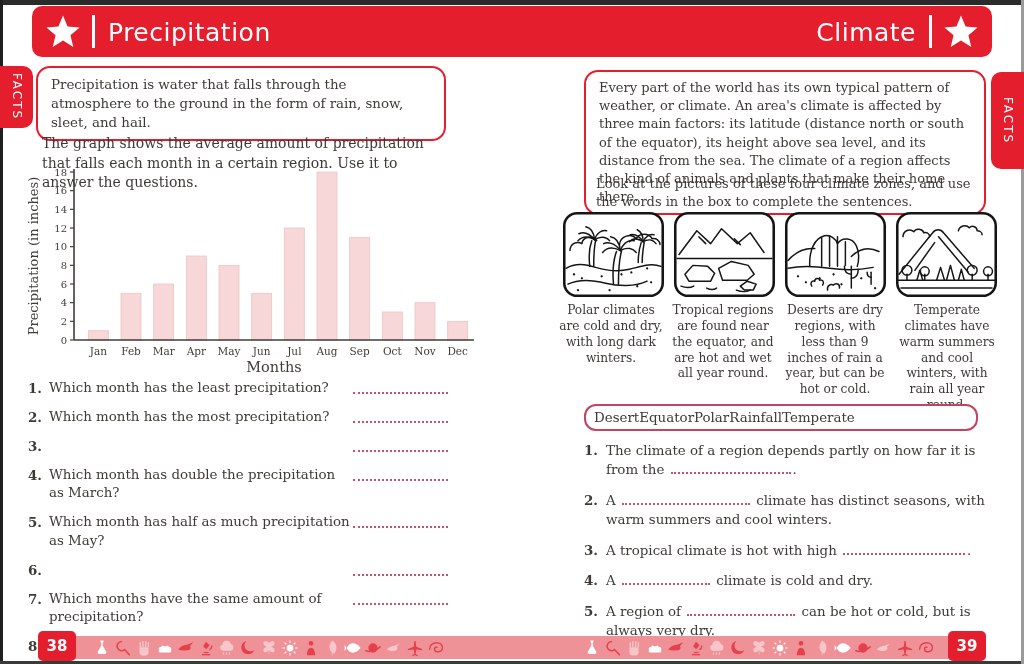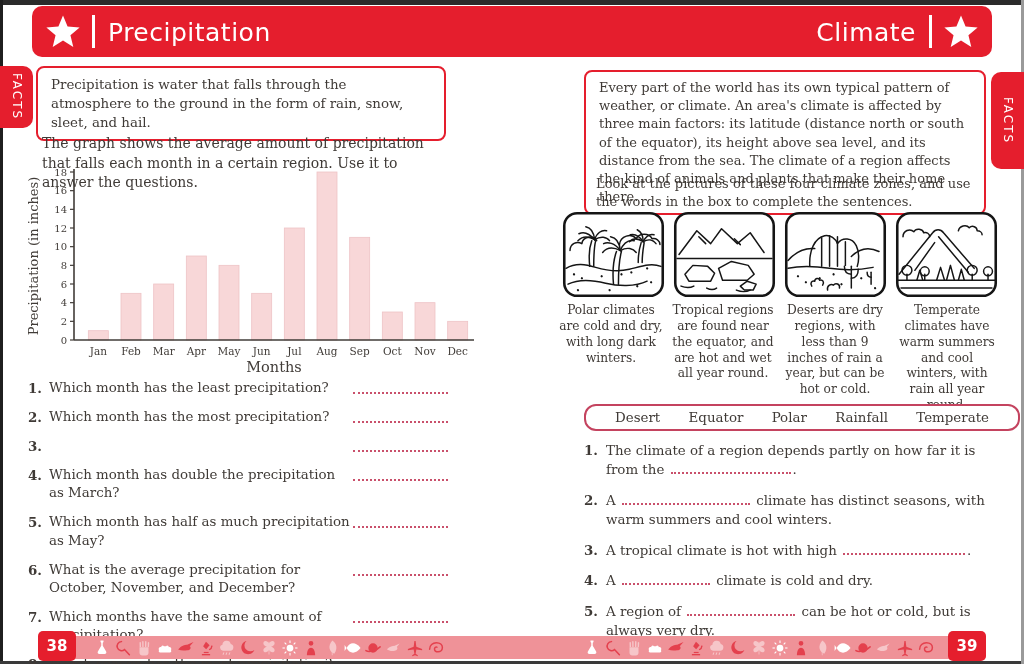--- a/index.html
+++ b/index.html
@@ -38,21 +38,21 @@
   
   .facts-tab{background:var(--red);color:#fff;}
   #facts-tab-left{left:0;top:66px;width:33px;height:62px;border-radius:0 10px 10px 0;}
   #facts-tab-right{left:991px;top:72px;width:33px;height:97px;border-radius:10px 0 0 10px;}
   .facts-tab span{
     position:absolute;left:0;right:0;top:0;bottom:0;display:flex;align-items:center;justify-content:center;
     writing-mode:vertical-rl;font-family:"DejaVu Sans", sans-serif;font-size:12px;letter-spacing:2px;
   }
 
   
-  .facts-box{border:2.5px solid var(--red);border-radius:8px;background:#fff;padding:7px 13px;font-size:13.4px;line-height:1.42;}
+  .facts-box{border:2.5px solid var(--red);border-radius:14px;background:#fff;padding:7px 13px;font-size:13.4px;line-height:1.42;}
   #facts-left{left:36px;top:66px;width:380px;}
   #facts-right{left:584px;top:70px;width:372px;font-size:13px;line-height:1.4;}
 
   .para{font-size:14px;line-height:1.4;}
   #intro{left:42px;top:134px;width:400px;}
   #instruction{left:596px;top:175px;width:392px;font-size:13px;line-height:1.35;}
 
   
   #chart{left:24px;top:164px;}
 
@@ -64,21 +64,21 @@
   .q-line{width:95px;margin-left:auto;border-bottom:2px dotted var(--dot);height:13px;flex:none;}
 
   
   #zones{left:562px;top:211px;width:436px;display:flex;gap:8px;}
   .zone-pic{width:103px;height:87px;flex:none;}
   #captions{left:558px;top:303px;width:444px;display:flex;gap:6px;}
   .caption{width:106px;text-align:center;font-size:12.2px;line-height:1.3;flex:none;}
 
   
   #word-box{left:584px;top:404px;width:374px;border:2px solid #c4435f;border-radius:12px;
-    padding:4px 29px;display:flex;justify-content:space-between;font-size:13.4px;background:#fff;}
+    padding:4px 8px;display:flex;font-size:13.4px;background:#fff;}
 
   
   #questions-right{left:584px;top:441px;width:414px;}
   .qr-row{display:flex;align-items:flex-start;margin-bottom:11px;font-size:13.4px;line-height:1.45;}
   .qr-num{font-weight:bold;width:22px;flex:none;}
   .blank{display:inline-block;border-bottom:2px dotted var(--dot);height:11px;margin:0 2px;}
 
   
   #footer-band{left:38px;top:636px;width:948px;height:23px;background:var(--band);border-radius:4px;}
   .icon-strip{position:absolute;top:2px;height:19px;width:352px;display:flex;justify-content:space-between;align-items:center;}
@@ -195,21 +195,20 @@
       <span class="q-text">Which month has double the precipitation as March?</span>
       <span class="q-line"></span>
     </div>
     <div class="q-row">
       <span class="q-num">5.</span>
       <span class="q-text">Which month has half as much precipitation as May?</span>
       <span class="q-line"></span>
     </div>
     <div class="q-row">
       <span class="q-num">6.</span>
-      <span class="q-text">What is the average precipitation for October, November, and December?</span>
       <span class="q-line"></span>
     </div>
     <div class="q-row">
       <span class="q-num">7.</span>
       <span class="q-text">Which months have the same amount of precipitation?</span>
       <span class="q-line"></span>
     </div>
     <div class="q-row">
       <span class="q-num">8.</span>
       <span class="q-text">Which season has the most precipitation?</span>

